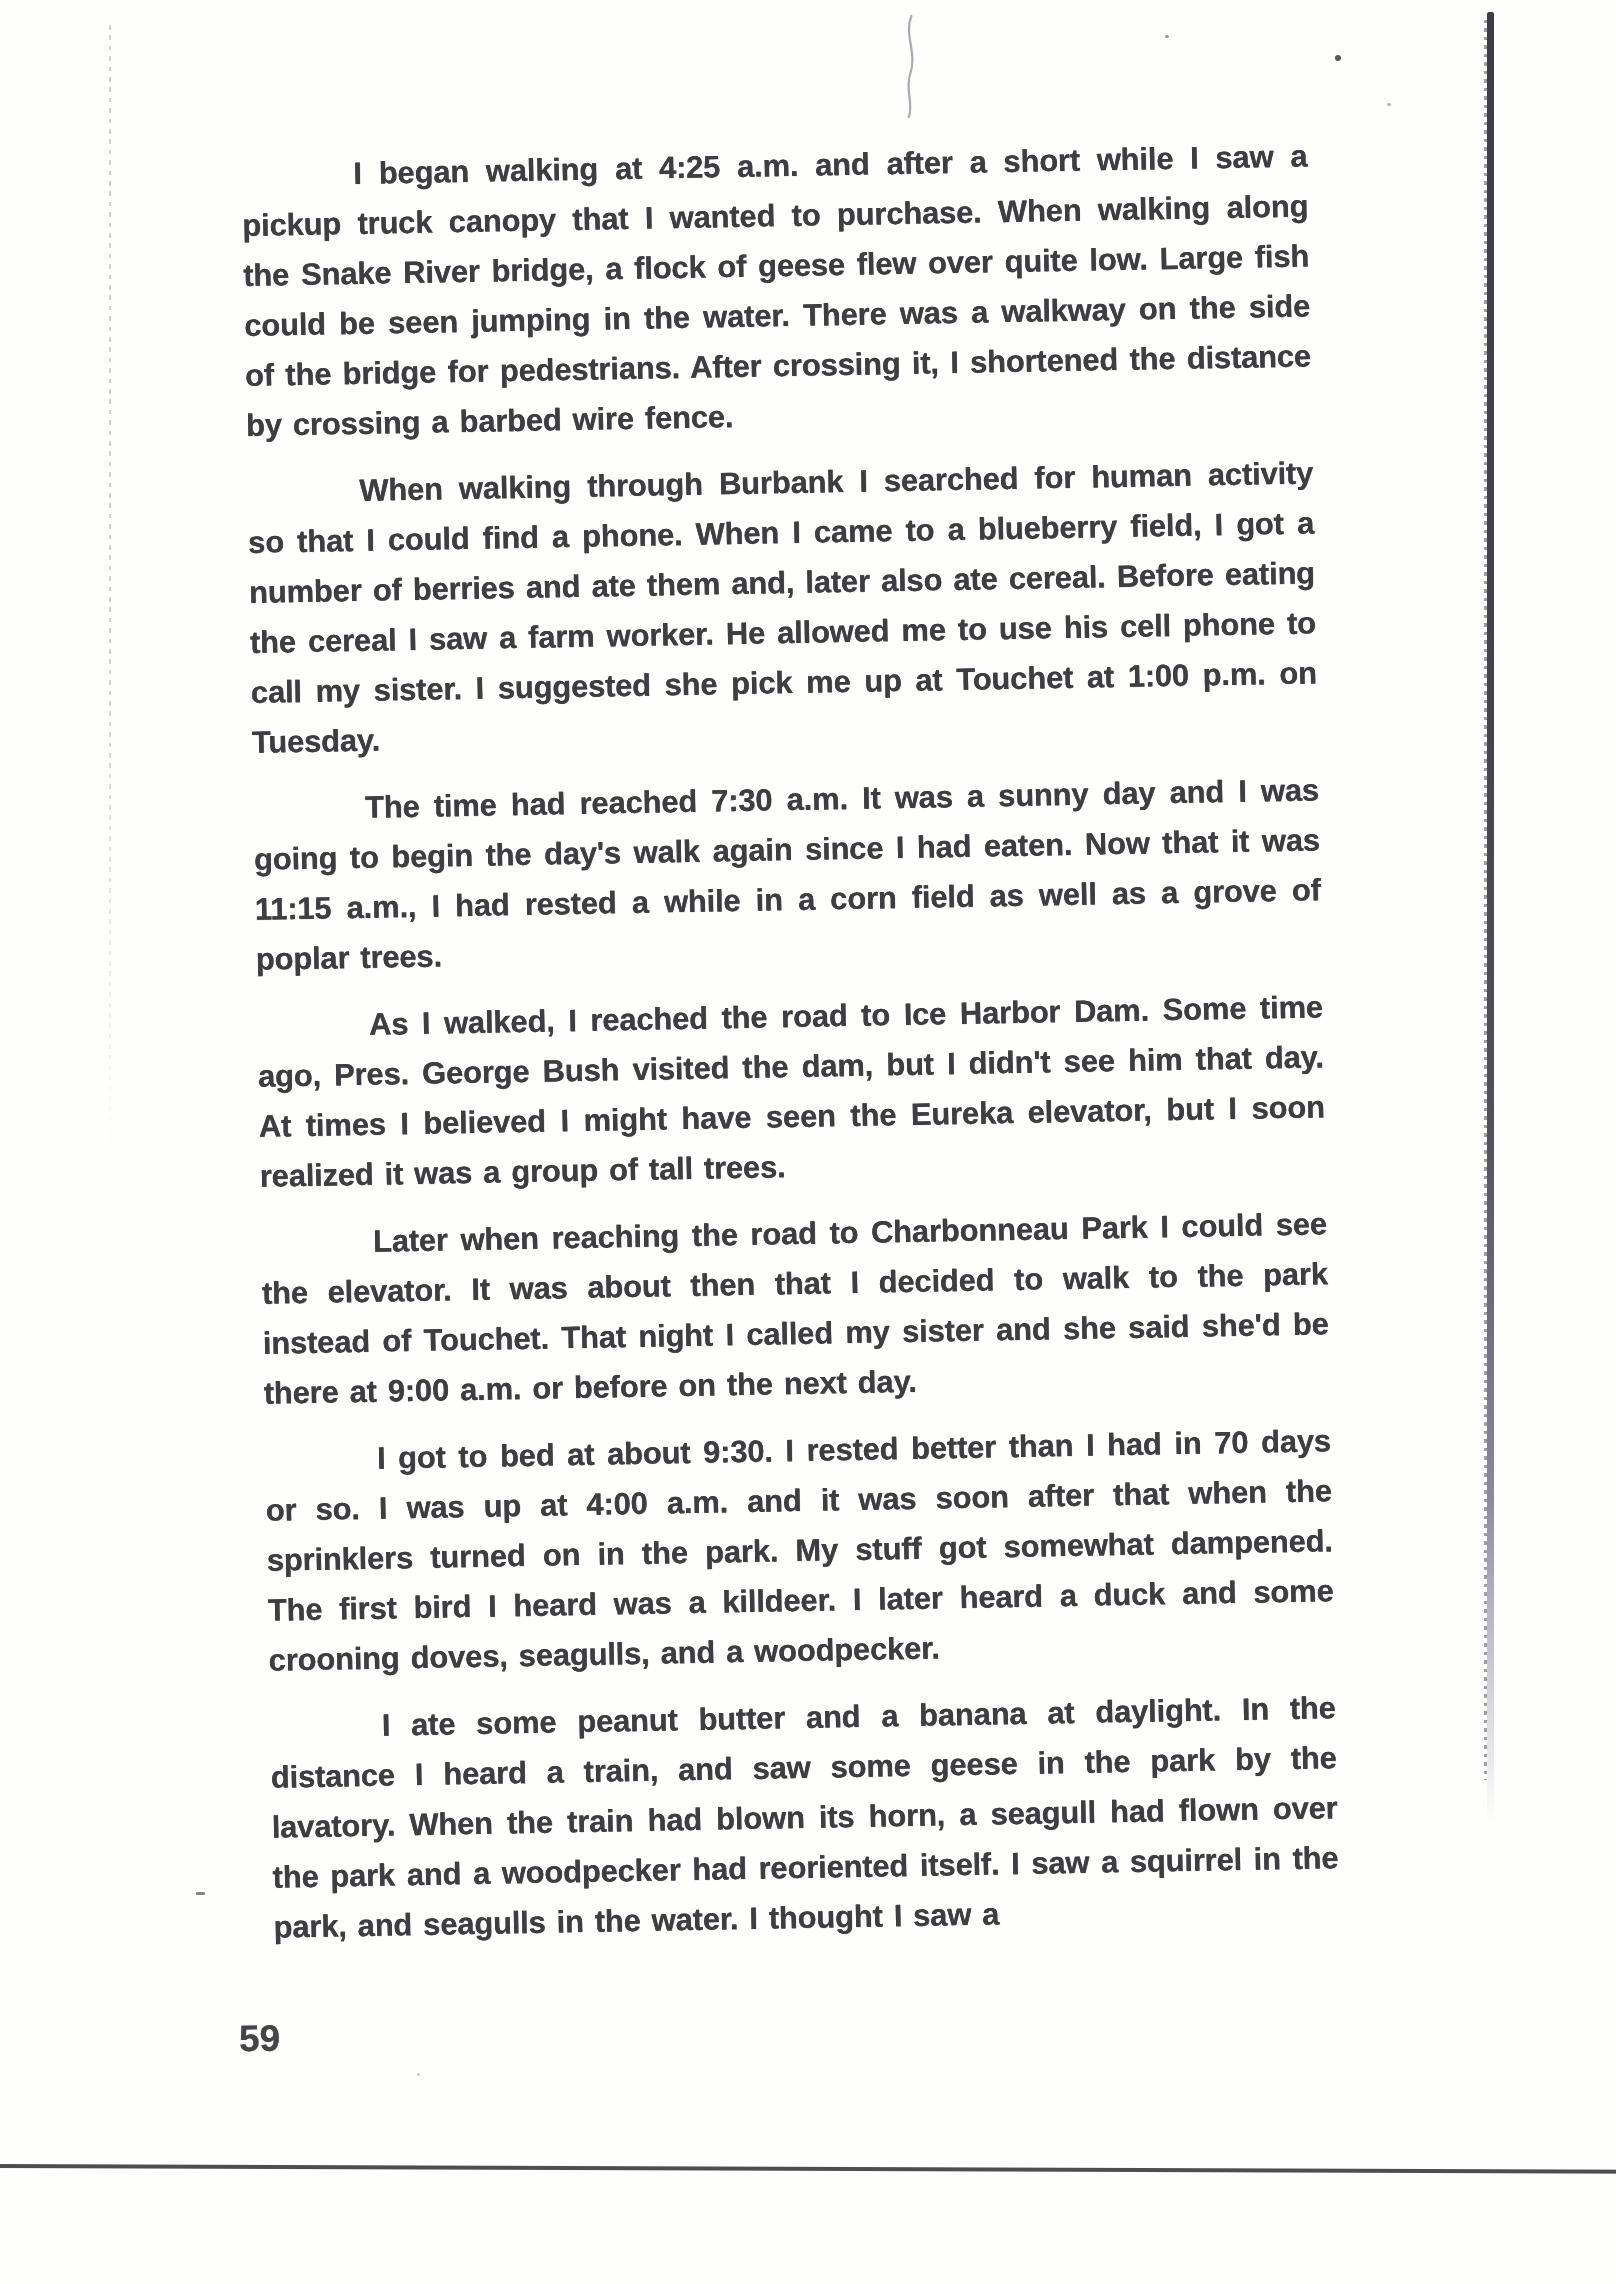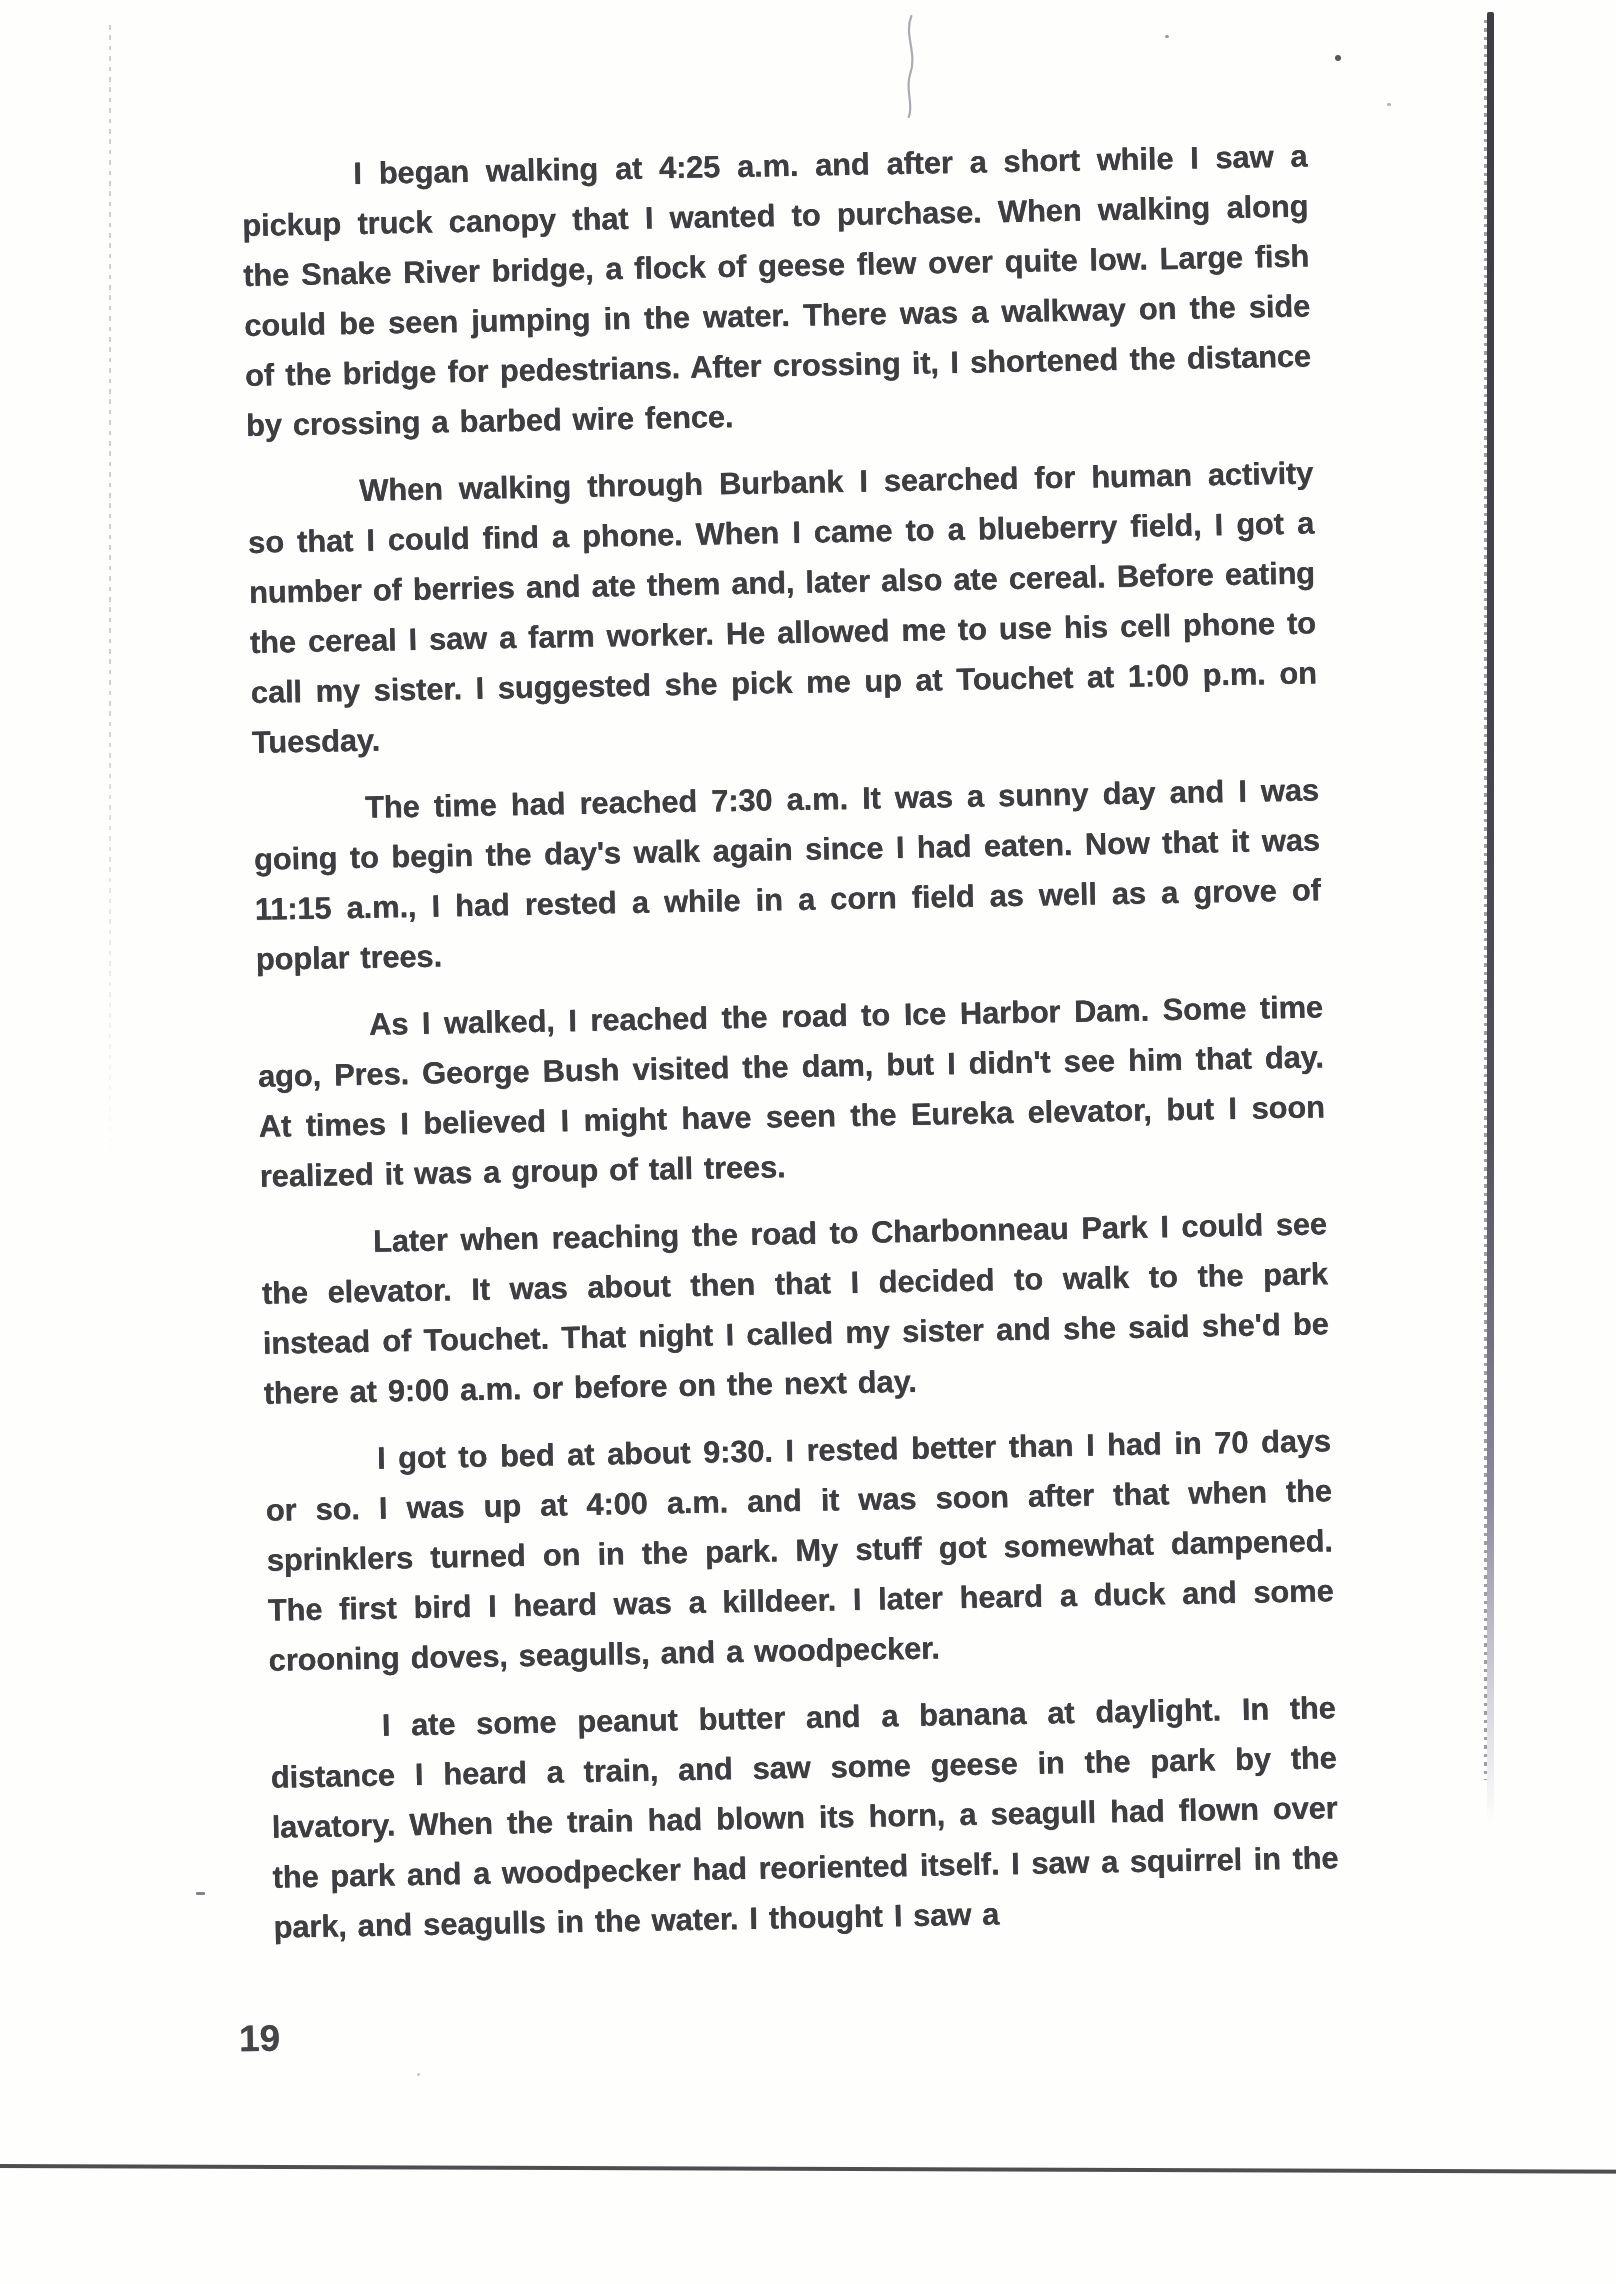--- a/index.html
+++ b/index.html
@@ -143,16 +143,16 @@
   <div class="text-block">
     <p>I began walking at 4:25 a.m. and after a short while I saw a pickup truck canopy that I wanted to purchase. When walking along the Snake River bridge, a flock of geese flew over quite low. Large fish could be seen jumping in the water. There was a walkway on the side of the bridge for pedestrians. After crossing it, I shortened the distance by crossing a barbed wire fence.</p>
     <p>When walking through Burbank I searched for human activity so that I could find a phone. When I came to a blueberry field, I got a number of berries and ate them and, later also ate cereal. Before eating the cereal I saw a farm worker. He allowed me to use his cell phone to call my sister. I suggested she pick me up at Touchet at 1:00 p.m. on Tuesday.</p>
     <p>The time had reached 7:30 a.m. It was a sunny day and I was going to begin the day's walk again since I had eaten. Now that it was 11:15 a.m., I had rested a while in a corn field as well as a grove of poplar trees.</p>
     <p>As I walked, I reached the road to Ice Harbor Dam. Some time ago, Pres. George Bush visited the dam, but I didn't see him that day. At times I believed I might have seen the Eureka elevator, but I soon realized it was a group of tall trees.</p>
     <p>Later when reaching the road to Charbonneau Park I could see the elevator. It was about then that I decided to walk to the park instead of Touchet. That night I called my sister and she said she'd be there at 9:00 a.m. or before on the next day.</p>
     <p>I got to bed at about 9:30. I rested better than I had in 70 days or so. I was up at 4:00 a.m. and it was soon after that when the sprinklers turned on in the park. My stuff got somewhat dampened. The first bird I heard was a killdeer. I later heard a duck and some crooning doves, seagulls, and a woodpecker.</p>
     <p>I ate some peanut butter and a banana at daylight. In the distance I heard a train, and saw some geese in the park by the lavatory. When the train had blown its horn, a seagull had flown over the park and a woodpecker had reoriented itself. I saw a squirrel in the park, and seagulls in the water. I thought I saw a</p>
   </div>
 
-  <div class="page-number">19</div>
+  <div class="page-number">59</div>
 
 </div>
 
 
 </body></html>

